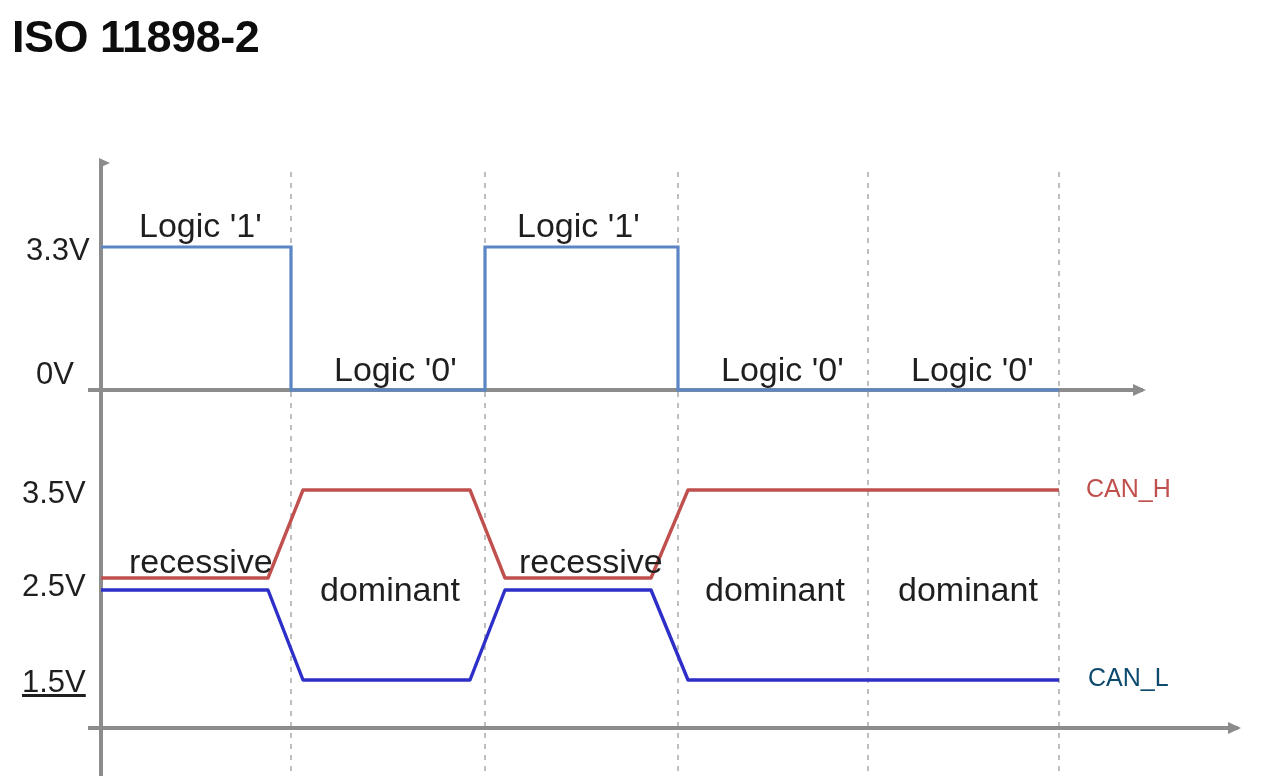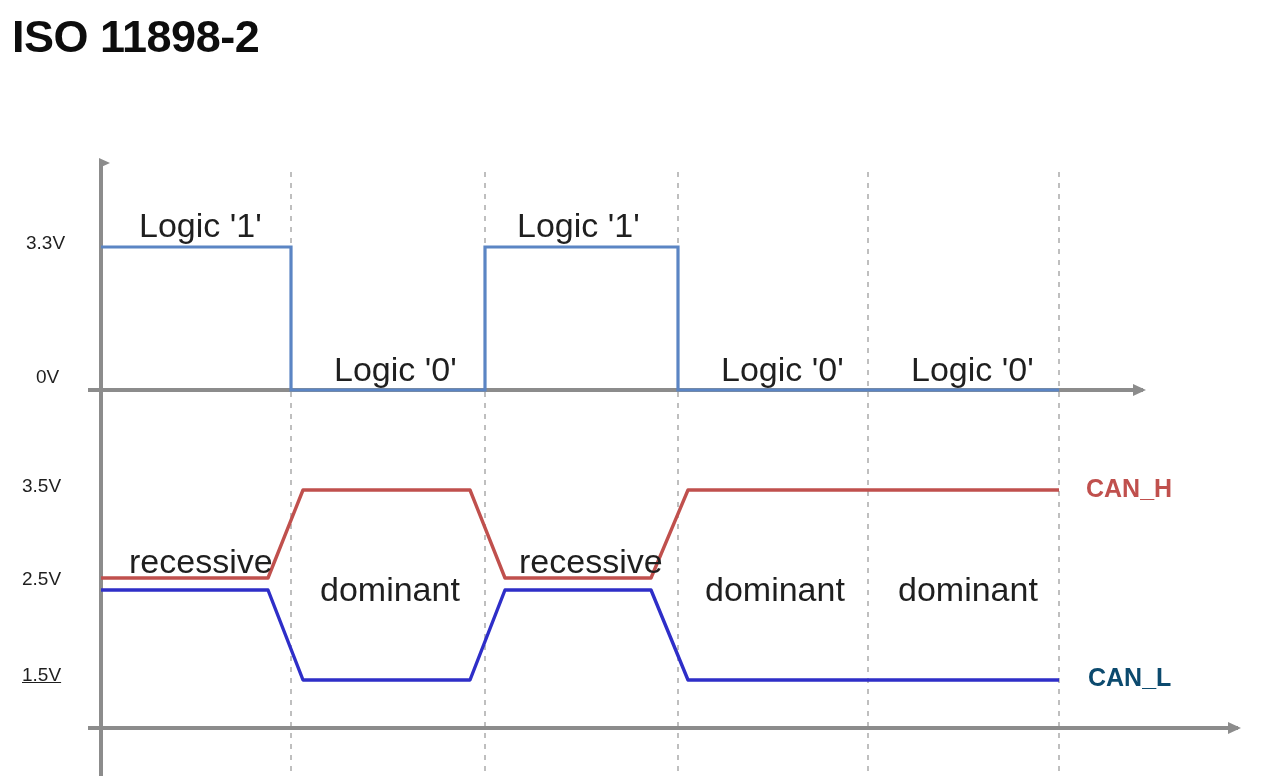--- a/index.html
+++ b/index.html
@@ -5,23 +5,23 @@
   html,body{margin:0;padding:0;background:#ffffff;}
   body{width:1284px;height:776px;position:relative;overflow:hidden;
        font-family:"Liberation Sans","DejaVu Sans",sans-serif;color:#1a1a1a;}
   #stage{position:absolute;left:0;top:0;width:1284px;height:776px;}
   #figure{position:absolute;left:0;top:0;width:1284px;height:776px;}
 
   .title{position:absolute;left:12px;top:14px;font-size:45px;font-weight:bold;
          letter-spacing:-0.5px;color:#0d0d0d;line-height:1;white-space:nowrap;}
 
   .lbl{position:absolute;white-space:nowrap;color:#1f1f1f;}
-  .axis-lbl{font-size:19px;}
+  .axis-lbl{font-size:31px;}
   .ann{font-size:34px;}
-  .legend{font-size:25px;font-weight:bold;}
+  .legend{font-size:25px;font-weight:normal;}
   .legend.h{color:#C0504D;}
   .legend.l{color:#0c4a6e;}
 </style>
 </head>
 <body>
 
 <div id="stage">
 
   <div class="title">ISO 11898-2</div>
 
@@ -52,21 +52,21 @@
 
     <line x1="88" y1="728" x2="1238" y2="728" stroke="#8C8C8C" stroke-width="4" marker-end="url(#arrR)"></line>
 
     <polyline fill="none" stroke="#C0504D" stroke-width="3.4" stroke-linejoin="round" stroke-linecap="butt" points="101,578 268,578 303,490 470,490 505,578 651,578 688,490 1059,490"></polyline>
 
     <polyline fill="none" stroke="#2E2EC8" stroke-width="3.4" stroke-linejoin="round" stroke-linecap="butt" points="101,590 268,590 303,680 470,680 505,590 651,590 688,680 1059,680"></polyline>
 
   </svg>
 
   <div class="lbl axis-lbl" style="left:26px;top:232px;">3.3V</div>
-  <div class="lbl axis-lbl" style="left:36px;top:366px;">0V</div>
+  <div class="lbl axis-lbl" style="left:36px;top:356px;">0V</div>
 
   <div class="lbl ann" style="left:139px;top:206px;">Logic '1'</div>
   <div class="lbl ann" style="left:334px;top:350px;">Logic '0'</div>
   <div class="lbl ann" style="left:517px;top:206px;">Logic '1'</div>
   <div class="lbl ann" style="left:721px;top:350px;">Logic '0'</div>
   <div class="lbl ann" style="left:911px;top:350px;">Logic '0'</div>
 
   <div class="lbl axis-lbl" style="left:22px;top:475px;">3.5V</div>
   <div class="lbl axis-lbl" style="left:22px;top:568px;text-align:right;">2.5V</div>
   <div class="lbl axis-lbl" style="left:22px;top:664px;text-decoration:underline;">1.5V</div>

